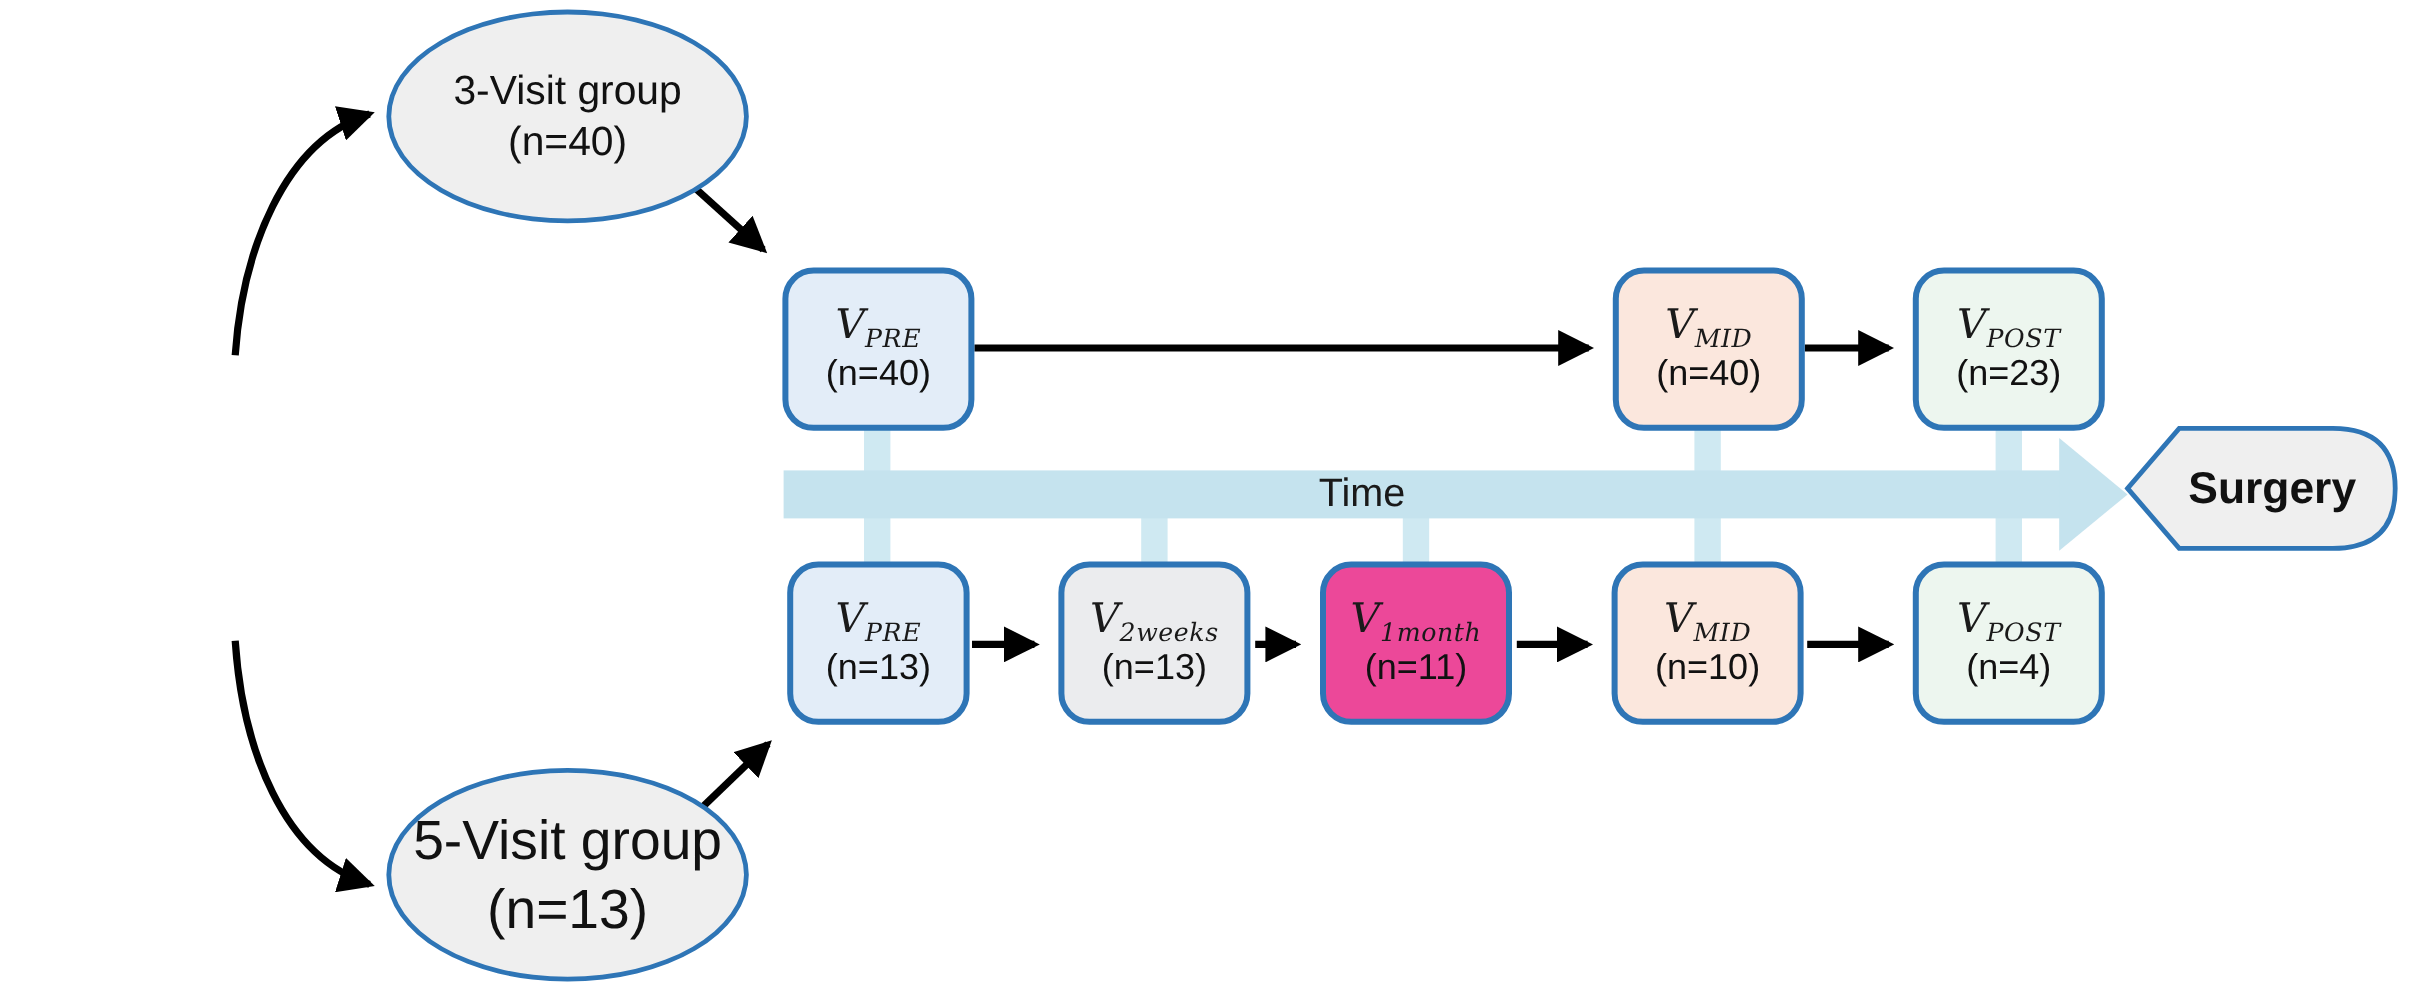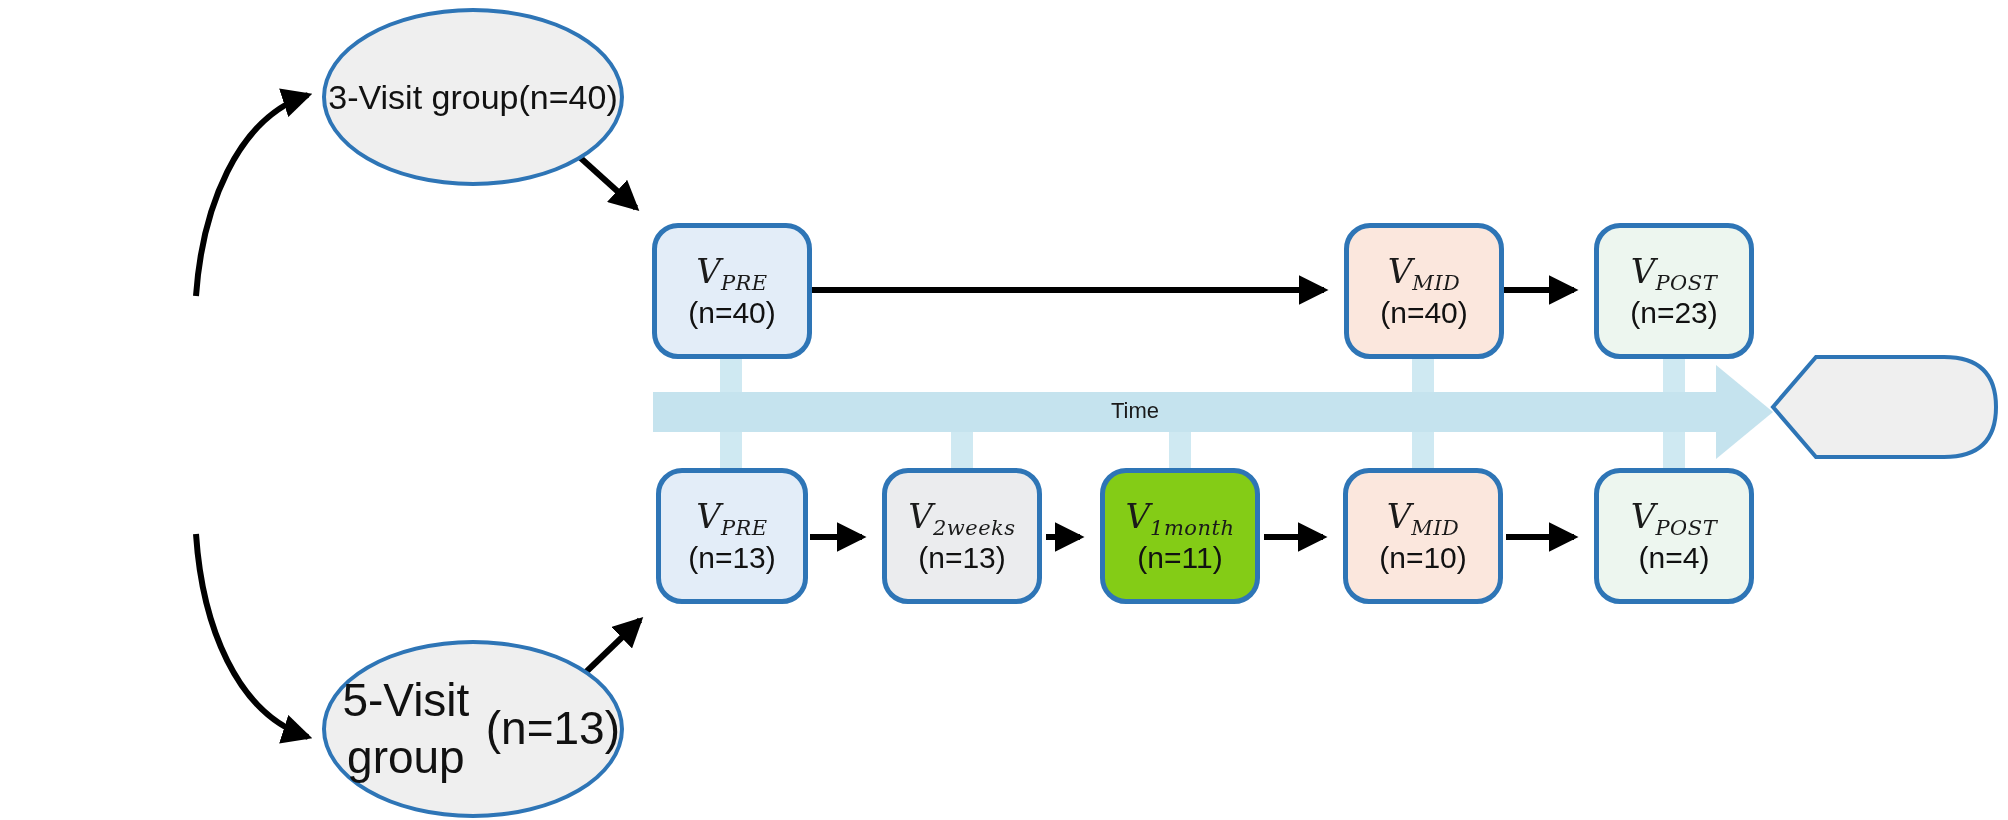--- a/index.html
+++ b/index.html
@@ -9,21 +9,21 @@
     background:#ffffff;
     font-family:"Liberation Sans", sans-serif;
     overflow:hidden;
   }
   .layer{position:absolute;left:0;top:0;width:2008px;height:820px;}
   .ellipse{
     position:absolute;
     border:4px solid #2e75b6;
     border-radius:50%;
     background:#efefef;
-    display:flex;flex-direction:row;
+    display:flex;flex-direction:column;
     align-items:center;justify-content:center;
     text-align:center;color:#111;
   }
   .ellipse .eline{line-height:1.24;}
   .ellipse.total{left:10px;top:294px;width:404px;height:236px;font-size:33px;}
   .ellipse.group3{left:322px;top:8px;width:294px;height:170px;font-size:34px;}
   .ellipse.group5{left:322px;top:640px;width:294px;height:170px;font-size:46px;}
   .vbox{
     position:absolute;
     width:150px;height:126px;
@@ -48,21 +48,21 @@
   }
   .vline2{
     font-family:"Liberation Sans", sans-serif;
     font-size:30px;line-height:1.05;margin-top:3px;color:#111;
   }
   .row-top{top:223px;}
   .row-bot{top:468px;}
   .time-label{
     position:absolute;left:1060px;top:393px;width:150px;height:35px;
     display:flex;align-items:center;justify-content:center;
-    font-size:22px;color:#1a1a1a;
+    font-size:33px;color:#1a1a1a;
   }
   .surgery-label{
     position:absolute;left:1773px;top:357px;width:223px;height:100px;
     display:flex;align-items:center;justify-content:center;
     padding-left:18px;box-sizing:border-box;
     font-size:37px;font-weight:bold;color:#111;
   }
 </style>
 </head>
 <body>
@@ -127,28 +127,29 @@
   </div>
 
   <div class="vbox row-bot" style="left: 656px; width: 142px; background-color: rgb(227, 237, 248);">
     <div class="vline1"><span>V</span><span class="vsub">PRE</span></div>
     <div class="vline2">(n=13)</div>
   </div>
   <div class="vbox row-bot" style="left: 882px; background-color: rgb(235, 236, 238);">
     <div class="vline1"><span>V</span><span class="vsub">2weeks</span></div>
     <div class="vline2">(n=13)</div>
   </div>
-  <div class="vbox row-bot" style="left: 1100px; background-color: #84cc16;">
+  <div class="vbox row-bot" style="left: 1100px; background-color: #ec4899;">
     <div class="vline1"><span>V</span><span class="vsub">1month</span></div>
     <div class="vline2">(n=11)</div>
   </div>
   <div class="vbox row-bot" style="left: 1343px; background-color: rgb(251, 231, 221);">
     <div class="vline1"><span>V</span><span class="vsub">MID</span></div>
     <div class="vline2">(n=10)</div>
   </div>
   <div class="vbox row-bot" style="left: 1594px; background-color: rgb(237, 246, 239);">
     <div class="vline1"><span>V</span><span class="vsub">POST</span></div>
     <div class="vline2">(n=4)</div>
   </div>
 
   <div class="time-label">Time</div>
+  <div class="surgery-label">Surgery</div>
 
 </div>
 
 </body></html>

